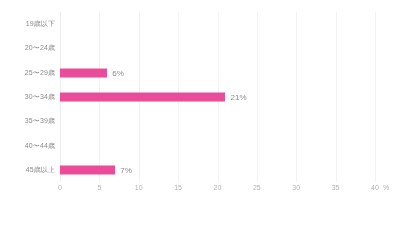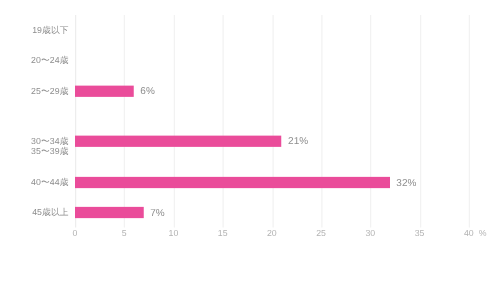--- a/index.html
+++ b/index.html
@@ -136,36 +136,32 @@
           <div class="cat-label">20〜24歳</div>
           <div class="bar-wrap"></div>
         </div>
         <div class="row" style="top: 48.5714px; height: 24.2857px;">
           <div class="cat-label">25〜29歳</div>
           <div class="bar-wrap">
             <div class="bar" style="width: 47.25px; background: rgb(234, 76, 154);"></div>
             <div class="val-label">6%</div>
           </div>
         </div>
-        <div class="row" style="top: 72.8571px; height: 24.2857px; margin-top: 16px;">
+        <div class="row" style="top: 72.8571px; height: 24.2857px;">
           <div class="cat-label">30〜34歳</div>
           <div class="bar-wrap">
             <div class="bar" style="width: 165.375px; background: rgb(234, 76, 154);"></div>
             <div class="val-label">21%</div>
           </div>
         </div>
         <div class="row" style="top: 97.1429px; height: 24.2857px;">
           <div class="cat-label">35〜39歳</div>
         </div>
         <div class="row" style="top: 121.429px; height: 24.2857px;">
           <div class="cat-label">40〜44歳</div>
-          <div class="bar-wrap">
-            <div class="bar" style="width: 252px; background: rgb(234, 76, 154);"></div>
-            <div class="val-label">32%</div>
-          </div>
         </div>
         <div class="row" style="top: 145.714px; height: 24.2857px;">
           <div class="cat-label">45歳以上</div>
           <div class="bar-wrap">
             <div class="bar" style="width: 55.125px; background: rgb(234, 76, 154);"></div>
             <div class="val-label">7%</div>
           </div>
         </div>
       </div>
   </div>

